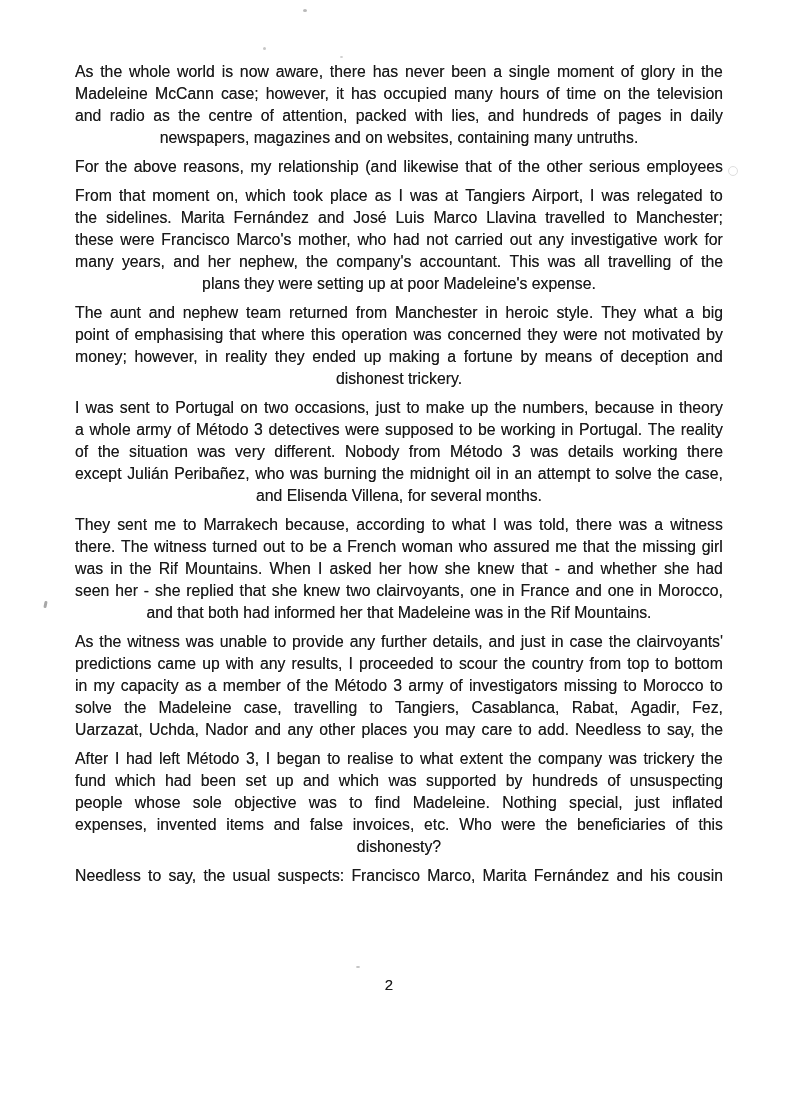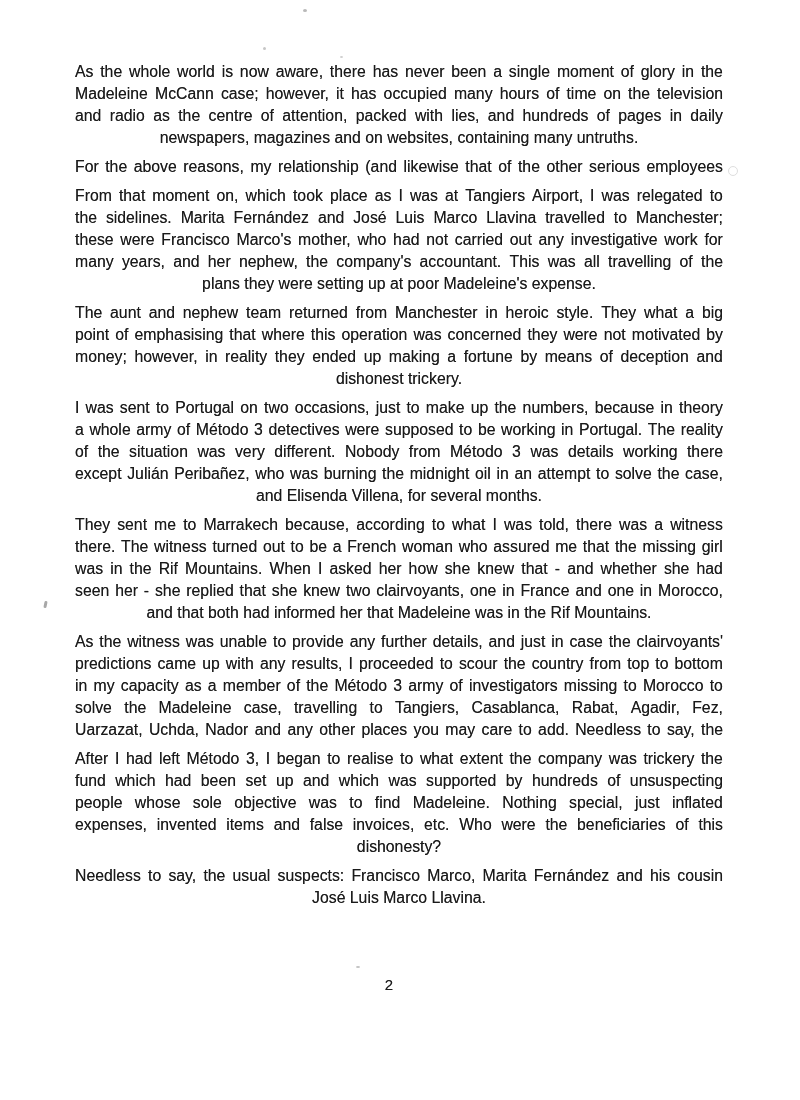--- a/index.html
+++ b/index.html
@@ -118,21 +118,20 @@
       </div>
       <div class="paragraph">
         <div class="line"><span>After</span><span>I</span><span>had</span><span>left</span><span>Método</span><span>3,</span><span>I</span><span>began</span><span>to</span><span>realise</span><span>to</span><span>what</span><span>extent</span><span>the</span><span>company</span><span>was</span><span>trickery</span><span>the</span></div>
         <div class="line"><span>fund</span><span>which</span><span>had</span><span>been</span><span>set</span><span>up</span><span>and</span><span>which</span><span>was</span><span>supported</span><span>by</span><span>hundreds</span><span>of</span><span>unsuspecting</span></div>
         <div class="line"><span>people</span><span>whose</span><span>sole</span><span>objective</span><span>was</span><span>to</span><span>find</span><span>Madeleine.</span><span>Nothing</span><span>special,</span><span>just</span><span>inflated</span></div>
         <div class="line"><span>expenses,</span><span>invented</span><span>items</span><span>and</span><span>false</span><span>invoices,</span><span>etc.</span><span>Who</span><span>were</span><span>the</span><span>beneficiaries</span><span>of</span><span>this</span></div>
         <div class="line last">dishonesty?</div>
       </div>
       <div class="paragraph">
         <div class="line"><span>Needless</span><span>to</span><span>say,</span><span>the</span><span>usual</span><span>suspects:</span><span>Francisco</span><span>Marco,</span><span>Marita</span><span>Fernández</span><span>and</span><span>his</span><span>cousin</span></div>
-        <div class="line last">José Luis Marco Llavina.</div>
       </div>
     </div>
 
   <div class="page-number-row">
     <span>2</span>
   </div>
 
   <div class="speckle sp1"></div>
   <div class="speckle sp2"></div>
   <div class="speckle sp3"></div>

